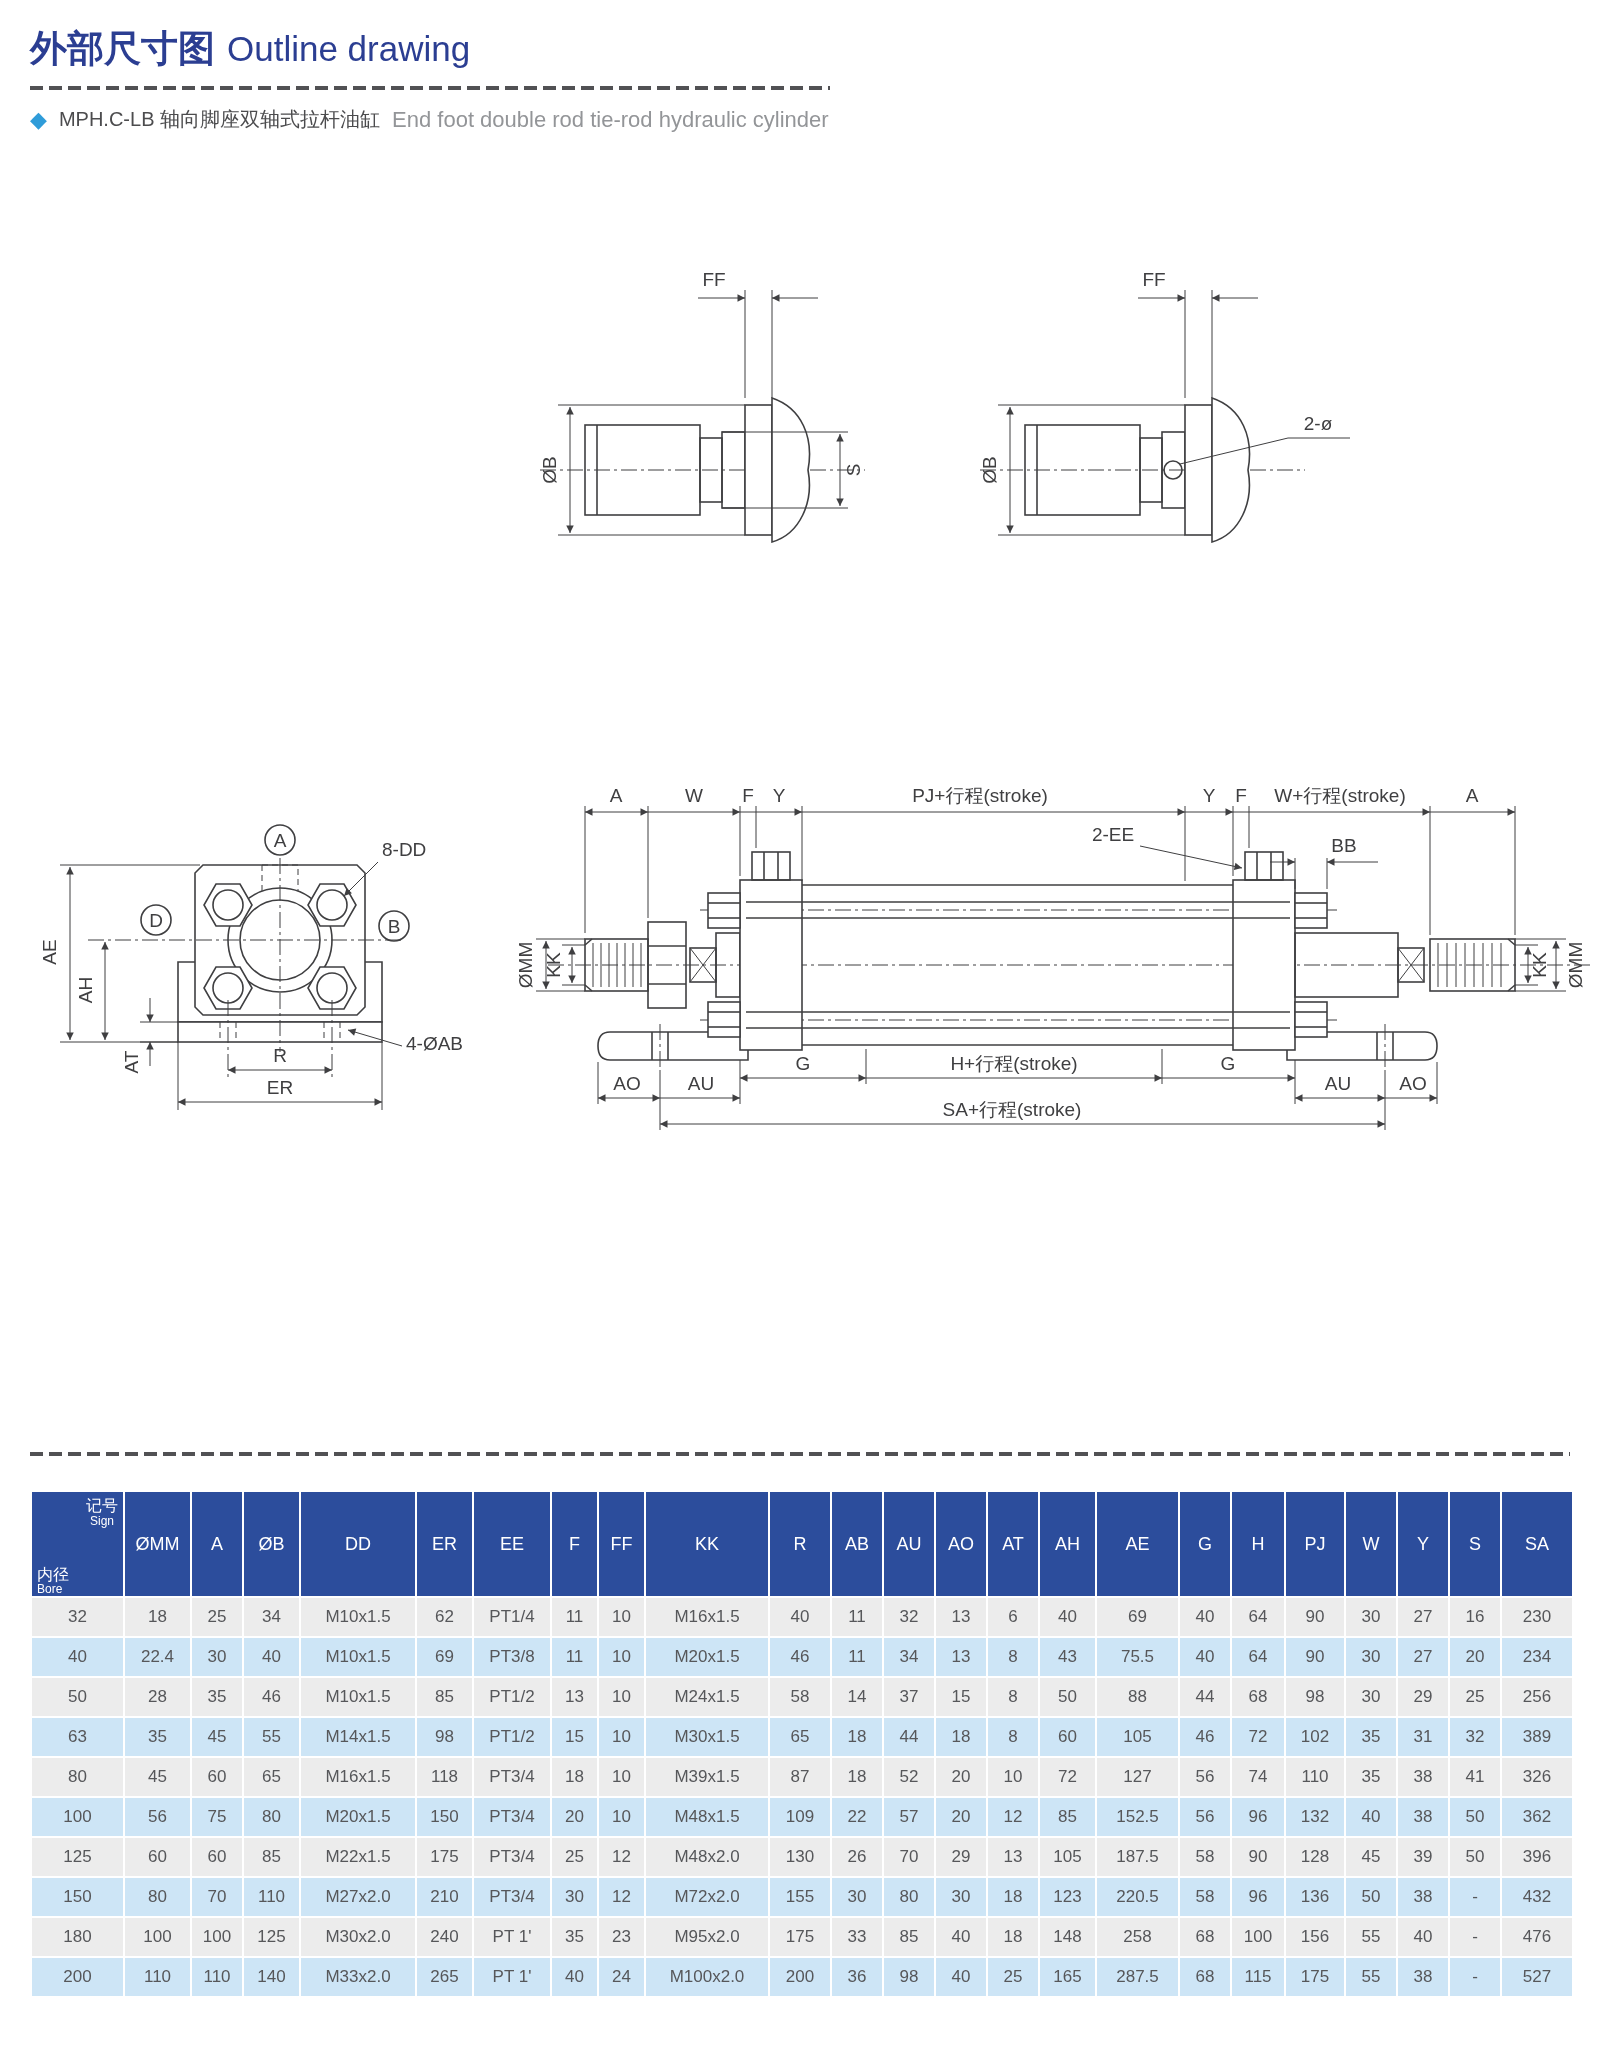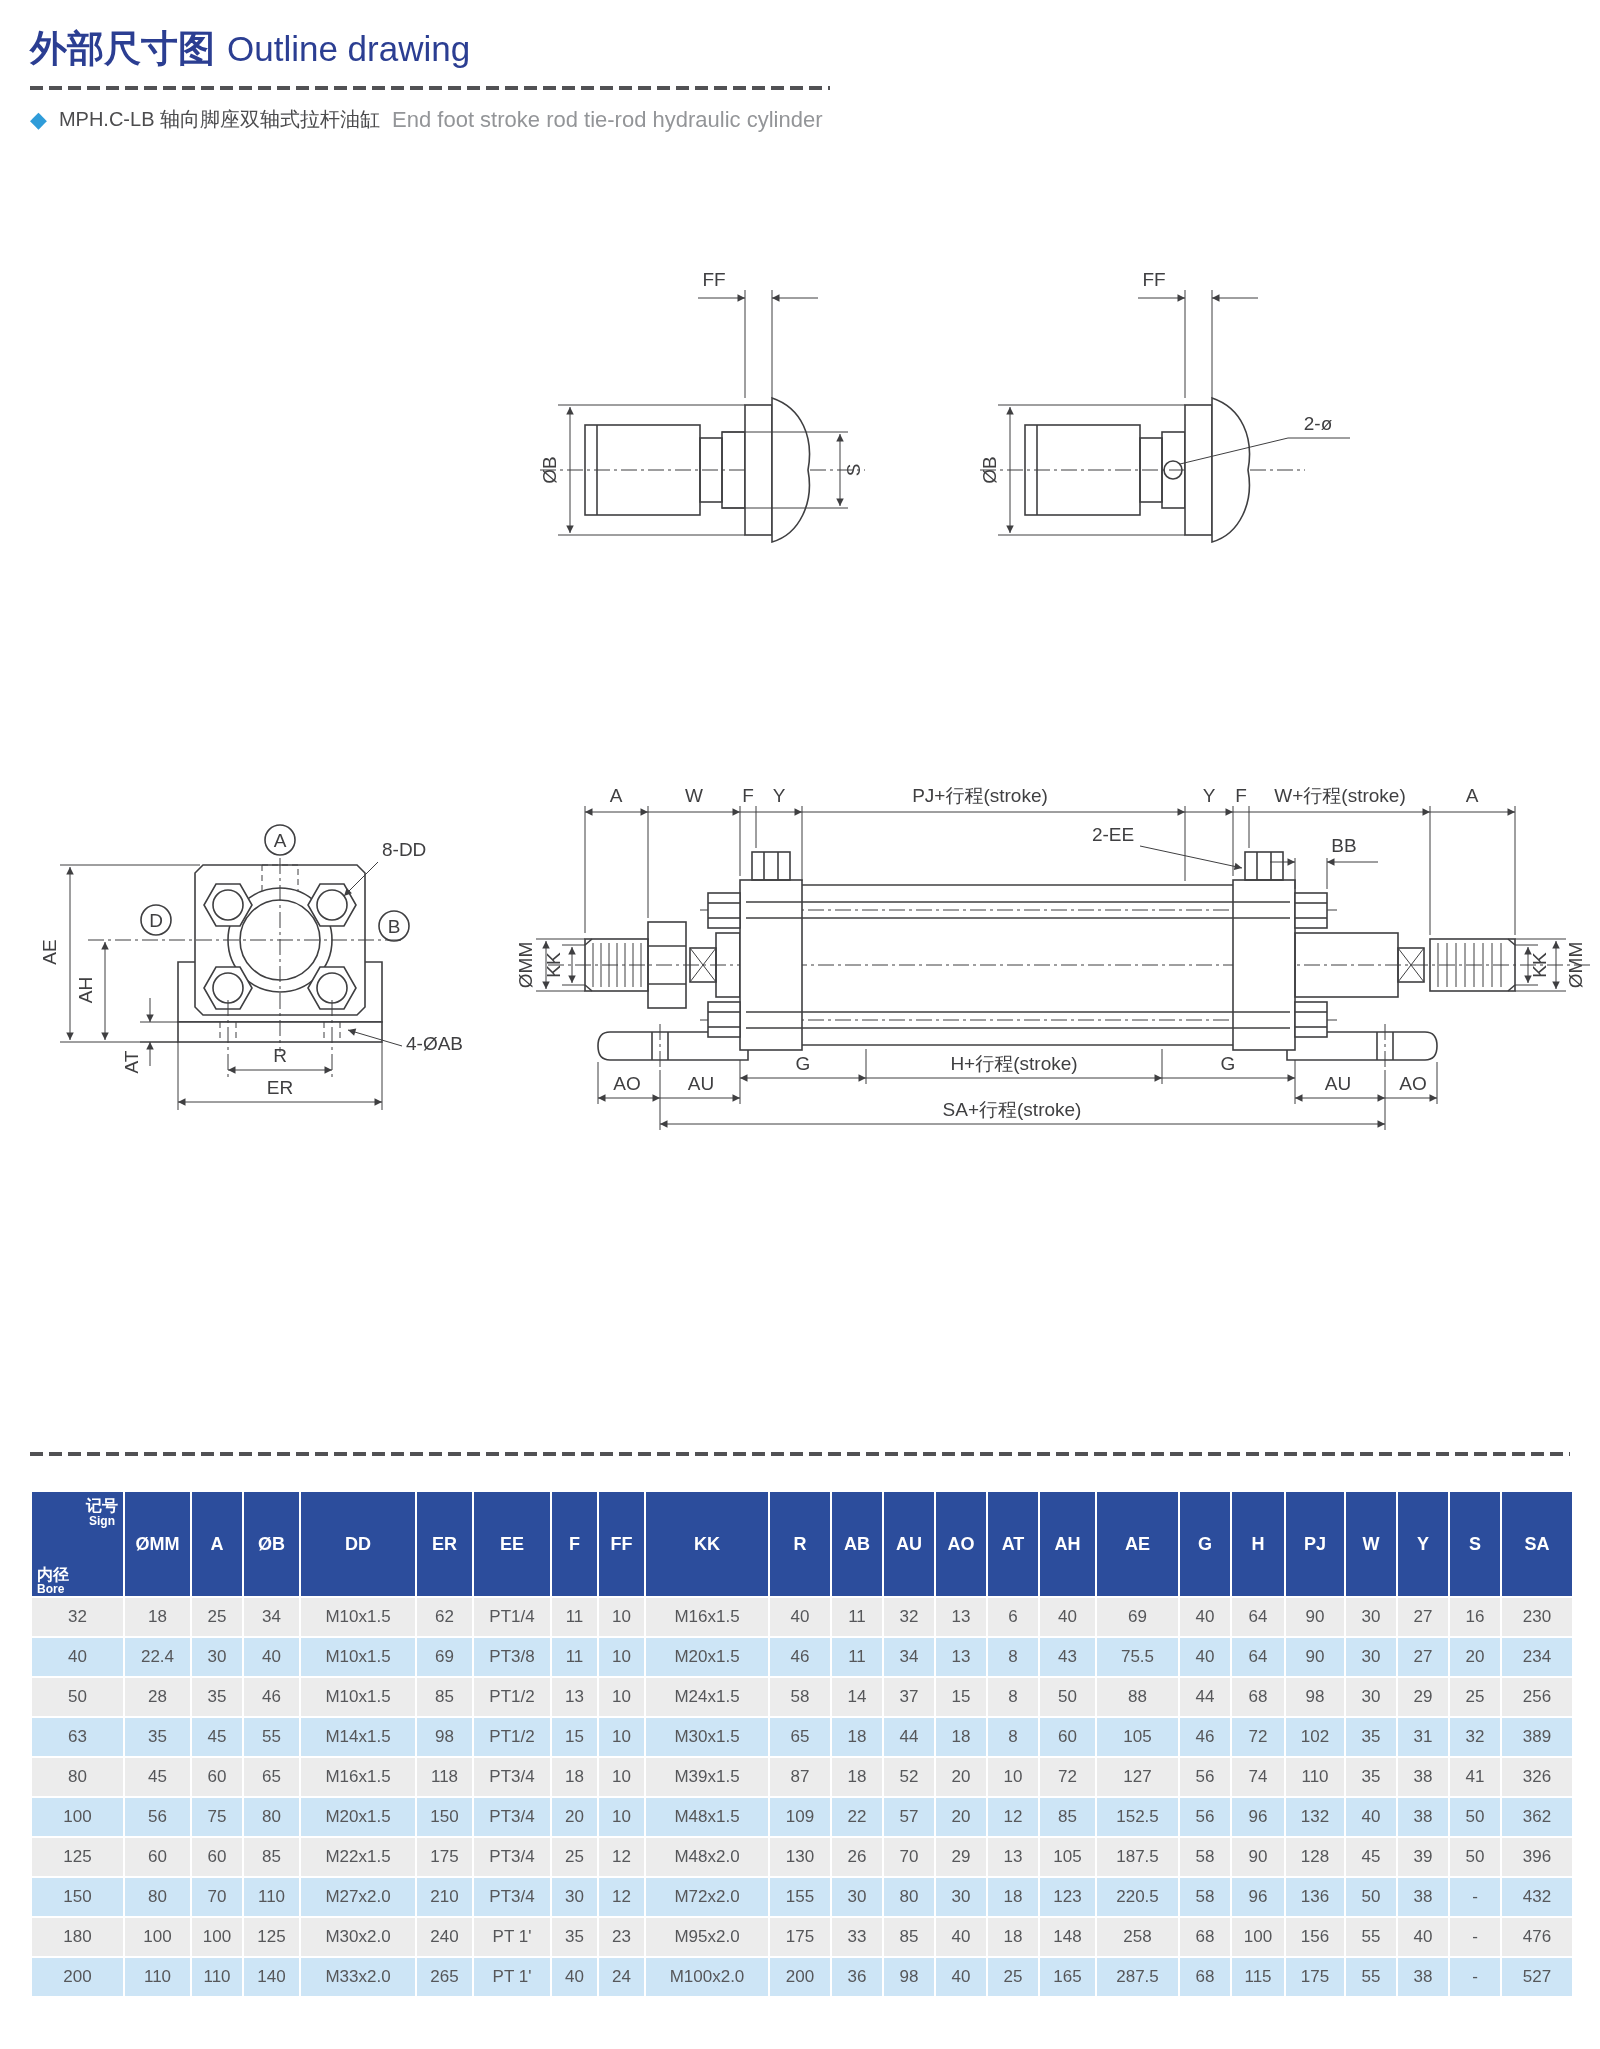--- a/index.html
+++ b/index.html
@@ -16,21 +16,21 @@
   .product .pen{font-size:22px;color:#939598;}
   svg.drawing{position:absolute;left:0;top:230px;}
   .s{fill:none;stroke:#3f3f41;stroke-width:1.6;}
   .sf{fill:#fff;stroke:#3f3f41;stroke-width:1.6;}
   .d{fill:none;stroke:#3f3f41;stroke-width:1;}
   .dash{stroke-dasharray:6 4;}
   .cl{fill:none;stroke:#3f3f41;stroke-width:1;stroke-dasharray:16 4 3 4;}
   .lbl{font-size:19px;fill:#3f3f41;}
   table.spec{position:absolute;left:30px;top:1490px;width:1542px;border-collapse:collapse;
      table-layout:fixed;font-size:17px;color:#56575a;}
-  table.spec th{background:#2c4d9c;color:#fff;font-weight:700;font-size:18px;height:104px;
+  table.spec th{background:#2c4d9c;color:#fff;font-weight:400;font-size:18px;height:104px;
      border:2px solid #fff;padding:0;}
   table.spec td{height:38px;text-align:center;border:2px solid #fff;padding:0;}
   tr.odd td{background:#ececec;}
   tr.even td{background:#cde5f6;}
   th.corner{background-image:linear-gradient(to bottom right,#2c4d9c 49.4%,#fff 49.4%,#fff 50.8%,#2c4d9c 50.8%);}
   .corner-wrap{position:relative;width:100%;height:100%;}
   .c-sign{position:absolute;top:6px;right:5px;text-align:center;line-height:1.05;font-size:16px;}
   .c-bore{position:absolute;bottom:0;left:5px;text-align:left;line-height:1.05;font-size:16px;}
   .c-sub{display:block;font-size:12px;}
 </style>
@@ -41,21 +41,21 @@
 
   <div class="sec-title" style="top:24px;">
     <span class="zh">外部尺寸图</span>
     <span class="en">Outline drawing</span>
   </div>
   <div class="dash-line" style="left:30px;top:86px;width:800px;"></div>
 
   <div class="product">
     <span class="diamond">◆</span>
     <span class="pzh">MPH.C-LB 轴向脚座双轴式拉杆油缸</span>
-    <span class="pen">End foot stroke rod tie-rod hydraulic cylinder</span>
+    <span class="pen">End foot double rod tie-rod hydraulic cylinder</span>
   </div>
 
   <svg class="drawing" width="1600" height="945" viewBox="0 230 1600 945">
     <defs>
       <marker id="ma" viewBox="0 0 12 12" refX="11" refY="6" markerWidth="9" markerHeight="9" orient="auto-start-reverse">
         <path d="M1,1 L11,6 L1,11 Z" fill="#3f3f41"></path>
       </marker>
     </defs>
 
     <g>

